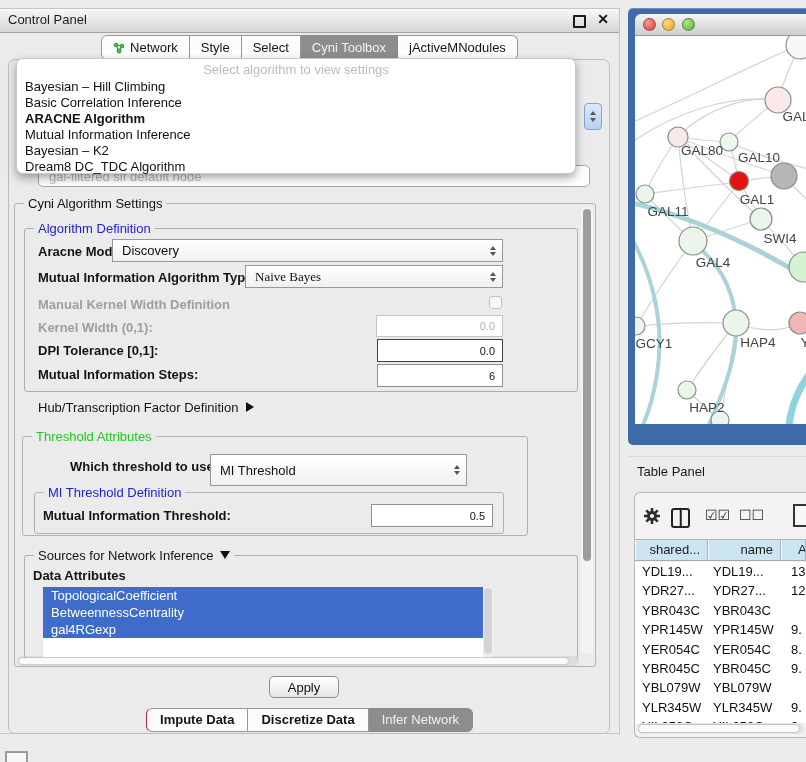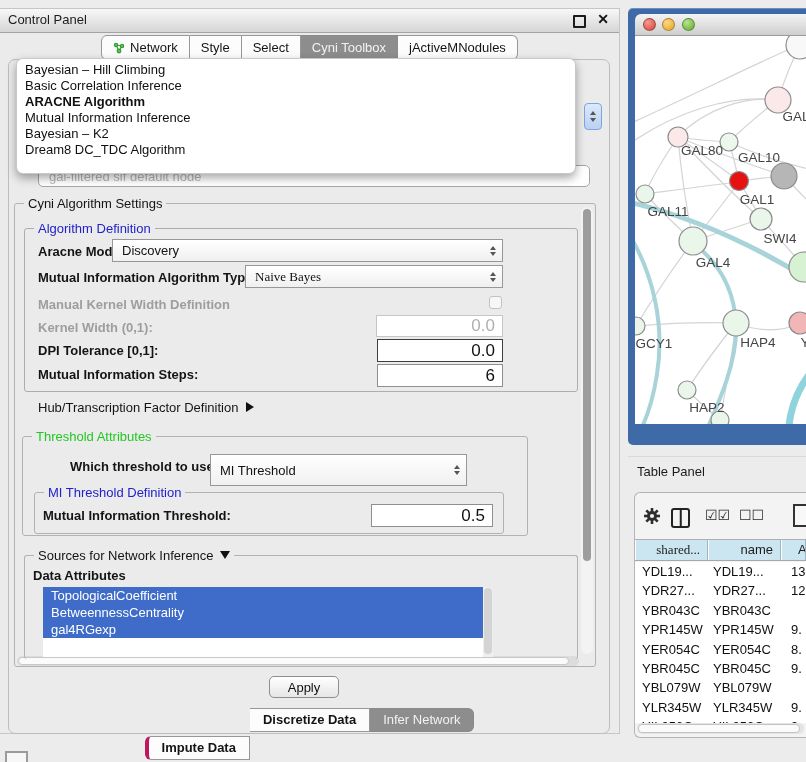--- a/index.html
+++ b/index.html
@@ -31,21 +31,21 @@
   .spin-frag{position:absolute;left:584px;top:94px;width:16px;height:25px;background:linear-gradient(#dce9fb,#b9d1f2);border:1px solid #7fa6da;border-radius:4px;z-index:12;display:flex;flex-direction:column;align-items:center;justify-content:center;gap:3px;}
 
   
   .group{position:absolute;border:1px solid #b2b2b2;border-radius:3px;box-sizing:border-box;}
   .gtitle{position:absolute;top:-8px;left:9px;background:#ebebeb;padding:0 4px;white-space:nowrap;line-height:15px;}
   .blue{color:var(--group-title-blue,#2222cc);}
   .green{color:var(--group-title-green,#22c822);}
   .lbl{position:absolute;white-space:nowrap;}
   .b{font-weight:bold;}
   .dis{color:#9e9e9e;}
-  .fld{position:absolute;background:#fff;border:1px solid #8f8f8f;font-size:17px;text-align:right;padding:0 7px;font-family:"Liberation Sans",sans-serif;box-sizing:border-box;color:#111;}
+  .fld{position:absolute;background:#fff;border:1px solid #8f8f8f;font-size:11px;text-align:right;padding:0 7px;font-family:"Liberation Sans",sans-serif;box-sizing:border-box;color:#111;}
   .fld.disf{border-color:#c6c6c6;color:#b0b0b0;}
   .fld.dark{border-color:#3f3f3f;}
   .combo{position:absolute;background:linear-gradient(#ffffff,#f0f0f0);border:1px solid #979797;border-radius:0;display:flex;align-items:center;padding-left:9px;box-sizing:border-box;color:#111;}
   .spin{position:absolute;right:6px;top:50%;transform:translateY(-50%);display:flex;flex-direction:column;gap:2px;align-items:center;}
   .tri-u{width:0;height:0;border-bottom:4px solid #555;border-left:3.5px solid transparent;border-right:3.5px solid transparent;}
   .tri-dn{width:0;height:0;border-top:4px solid #555;border-left:3.5px solid transparent;border-right:3.5px solid transparent;}
   .tri-r{width:0;height:0;border-left:8px solid #111;border-top:5px solid transparent;border-bottom:5px solid transparent;display:inline-block;margin-left:8px;}
   .tri-d{width:0;height:0;border-top:8px solid #111;border-left:5px solid transparent;border-right:5px solid transparent;display:inline-block;margin-left:6px;vertical-align:1px;}
   .cb{position:absolute;width:13px;height:13px;border:1px solid #c2c2c2;border-radius:3px;background:#f7f7f7;box-sizing:border-box;}
 
@@ -56,21 +56,21 @@
 
   .attr-list{position:absolute;left:18px;top:31px;width:450px;height:70px;overflow:hidden;background:#fff;}
   .attr-item{height:17px;line-height:17px;padding-left:8px;background:var(--selection-blue,#3e6cc8);color:#fff;width:calc(100% - 10px);box-sizing:border-box;white-space:nowrap;}
   .attr-scroll{position:absolute;right:0;top:0;width:10px;height:100%;background:#efefef;}
   .attr-thumb{position:absolute;left:1px;top:1px;width:8px;height:66px;background:#d4d4d4;border-radius:4px;}
 
   .apply-btn{position:absolute;left:269px;top:667px;width:70px;height:22px;background:linear-gradient(#ffffff,#e6e6e6);border:1px solid #8e8e8e;border-radius:5px;font-size:13px;font-family:"Liberation Sans",sans-serif;color:#111;text-align:center;line-height:20px;box-sizing:border-box;}
 
   .bottom-tabbar{position:absolute;left:0;top:699px;width:100%;display:flex;justify-content:center;}
   .btab{height:22px;line-height:22px;padding:0 13px;background:#fcfcfc;border:1px solid #979797;border-left:none;color:#141414;font-weight:bold;}
-  .btab:first-child{border-left:4px solid #be185d;border-radius:6px 0 0 6px;margin-top:28px;}
+  .btab:first-child{border-left:1px solid #be185d;border-radius:6px 0 0 6px;}
   .btab:last-child{border-radius:0 6px 6px 0;}
   .btab.selected{background:var(--tab-selected-gray,#8d8d8d);color:#f2f2f2;border-color:#8a8a8a;font-weight:normal;}
 
   
   .net-window{position:absolute;left:628px;top:8px;width:178px;height:437px;background:var(--network-window-blue,#3e6aa8);border-radius:5px 0 0 5px;box-shadow:inset 0 1px 0 rgba(255,255,255,0.25);}
   .net-titlebar{position:absolute;left:7px;top:6px;width:171px;height:22px;background:linear-gradient(#f4f4f4,#cecece);border-bottom:1px solid #9a9a9a;border-radius:6px 0 0 0;box-sizing:border-box;}
   .tl{position:absolute;top:4px;width:13px;height:13px;border-radius:50%;border:1px solid rgba(0,0,0,0.3);box-sizing:border-box;}
   .net-canvas{position:absolute;left:7px;top:28px;width:171px;height:388px;background:#fff;overflow:hidden;}
   .nlabel{font-family:"Liberation Sans",sans-serif;font-size:13.5px;fill:#454545;text-anchor:middle;}
 
@@ -78,21 +78,21 @@
   .tp-divider{position:absolute;left:628px;top:456px;width:178px;height:1px;background:#d9d9d9;}
   .tp-title{position:absolute;left:637px;top:464px;color:#1b1b1b;}
   .table-panel{position:absolute;left:634px;top:492px;width:172px;height:246px;background:#f3f3f3;border:1px solid #b5b5b5;border-right:none;border-radius:6px 0 0 6px;overflow:hidden;box-sizing:border-box;}
   .tp-toolbar{position:absolute;left:0;top:0;right:0;height:46px;}
   .ticon{position:absolute;color:#2a2a2a;}
   .cols-ic{width:15px;height:16px;border:2.5px solid #222;border-radius:3px;}
   .cols-ic:before{content:"";position:absolute;left:50%;top:0;bottom:0;width:2.5px;background:#222;transform:translateX(-50%);}
   .doc-ic{width:14px;height:19px;border:2px solid #333;background:#f8f8f8;}
   .tp-header{position:absolute;left:0;top:46px;right:0;height:22px;display:flex;background:var(--table-header-blue,#cbe5f1);border-top:1px solid #b0b0b0;border-bottom:1px solid #a8a8a8;box-sizing:border-box;}
   .th{height:100%;line-height:20px;text-align:right;padding-right:7px;border-right:1px solid #9fb6c2;border-left:1px solid #ffffff;box-sizing:border-box;color:#1d1d1d;overflow:hidden;white-space:nowrap;}
-  .th.col0{width:76px;font-family:Liberation Serif, serif;}.th.col1{width:76px;}.th.col2{flex:1;text-align:left;padding-left:16px;}
+  .th.col0{width:76px;}.th.col1{width:76px;}.th.col2{flex:1;text-align:left;padding-left:16px;}
   .tp-body{position:absolute;left:0;top:69px;right:0;height:161px;background:#fff;overflow:hidden;}
   .tr{display:flex;height:19.4px;line-height:19.4px;}
   .td{overflow:hidden;white-space:nowrap;color:#101010;box-sizing:border-box;}
   .td.col0{width:76px;padding-left:7px;}.td.col1{width:76px;padding-left:2px;}.td.col2{flex:1;padding-left:4px;}
   .tp-hscroll{position:absolute;left:2px;top:230px;right:2px;height:11px;background:#e4e4e4;border-radius:5px;}
   .tp-hthumb{position:absolute;left:1px;top:1px;height:9px;width:97%;background:#fbfbfb;border:1px solid #c4c4c4;border-radius:4px;box-sizing:border-box;}
 
   .mini-dock-icon{position:absolute;left:5px;top:751px;width:19px;height:14px;border:2px solid #9b9b9b;background:#f7f7f7;}
 </style>
 </head>
@@ -139,20 +139,21 @@
 
     <div class="cp-frame"></div>
 
     <div class="combo-behind">gal-filtered sif default node</div>
     <div class="spin-frag">
       <span class="tri-u"></span>
       <span class="tri-dn"></span>
     </div>
 
     <div class="popup">
+      <div class="popup-ph">Select algorithm to view settings</div>
       <div>
           <div class="popup-item">Bayesian – Hill Climbing</div>
           <div class="popup-item">Basic Correlation Inference</div>
           <div class="popup-item sel">ARACNE Algorithm</div>
           <div class="popup-item">Mutual Information Inference</div>
           <div class="popup-item">Bayesian – K2</div>
           <div class="popup-item">Dream8 DC_TDC Algorithm</div>
         </div>
     </div>
 

